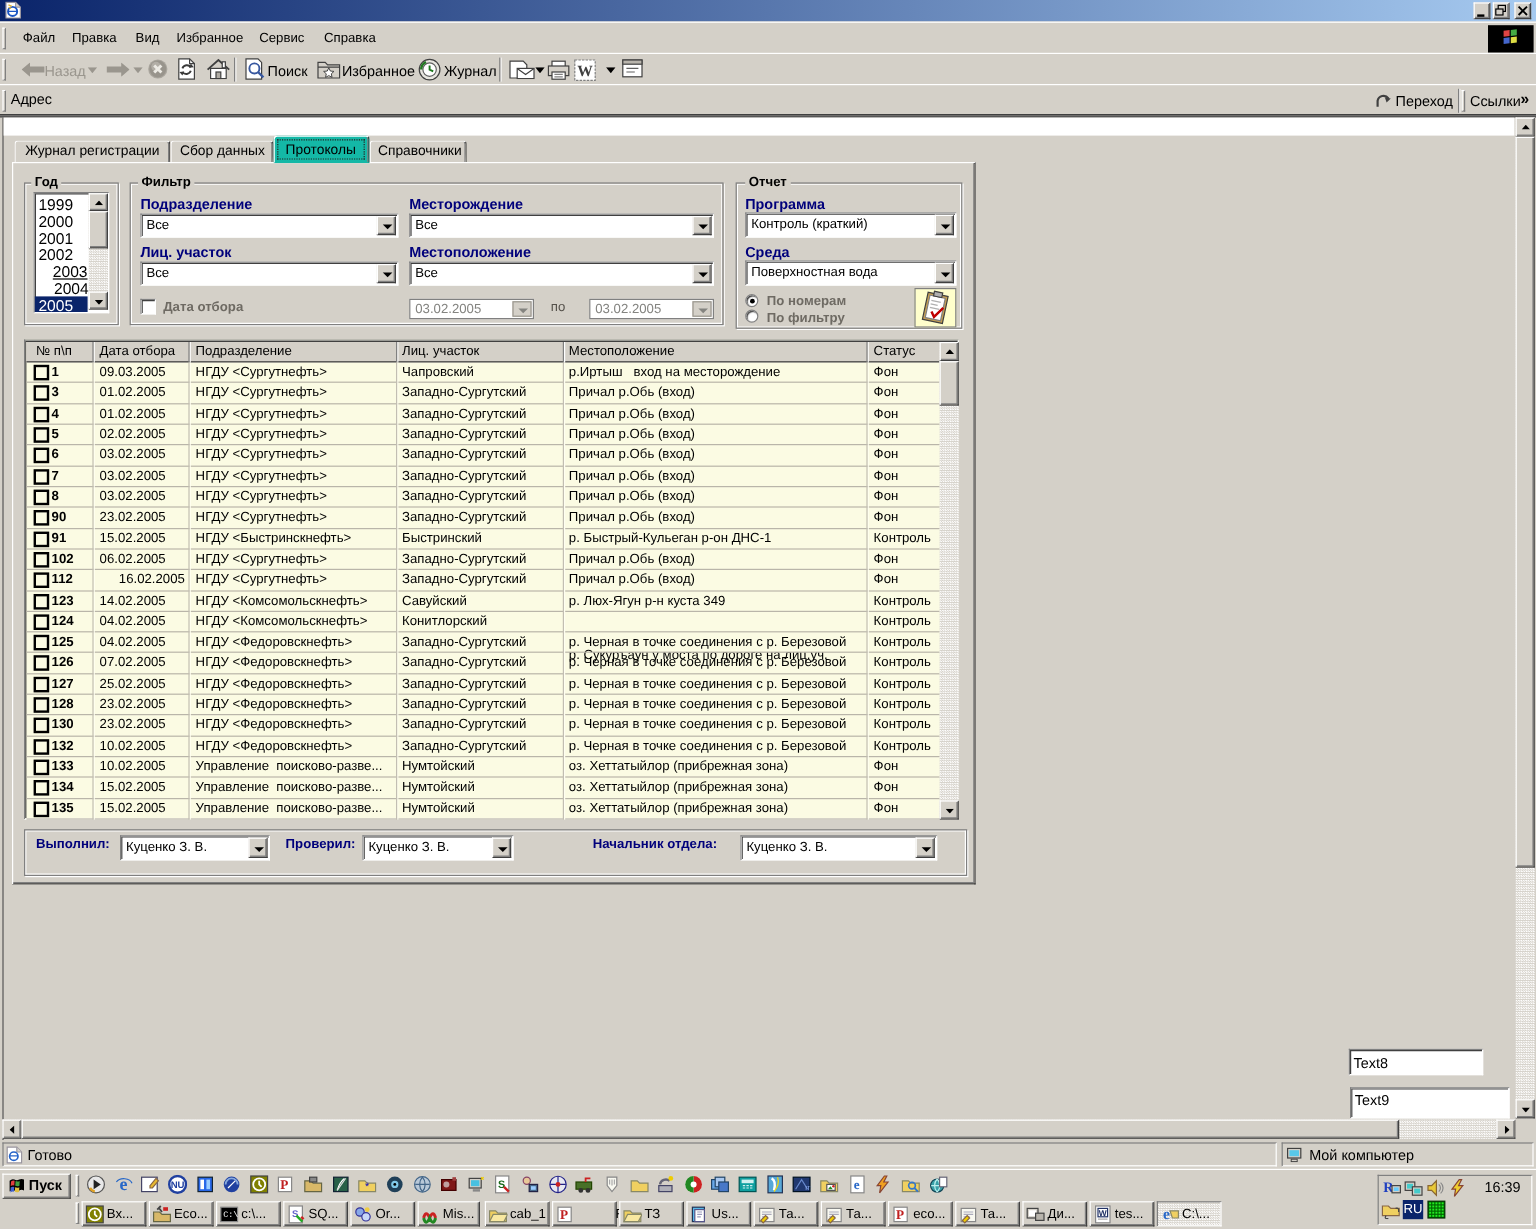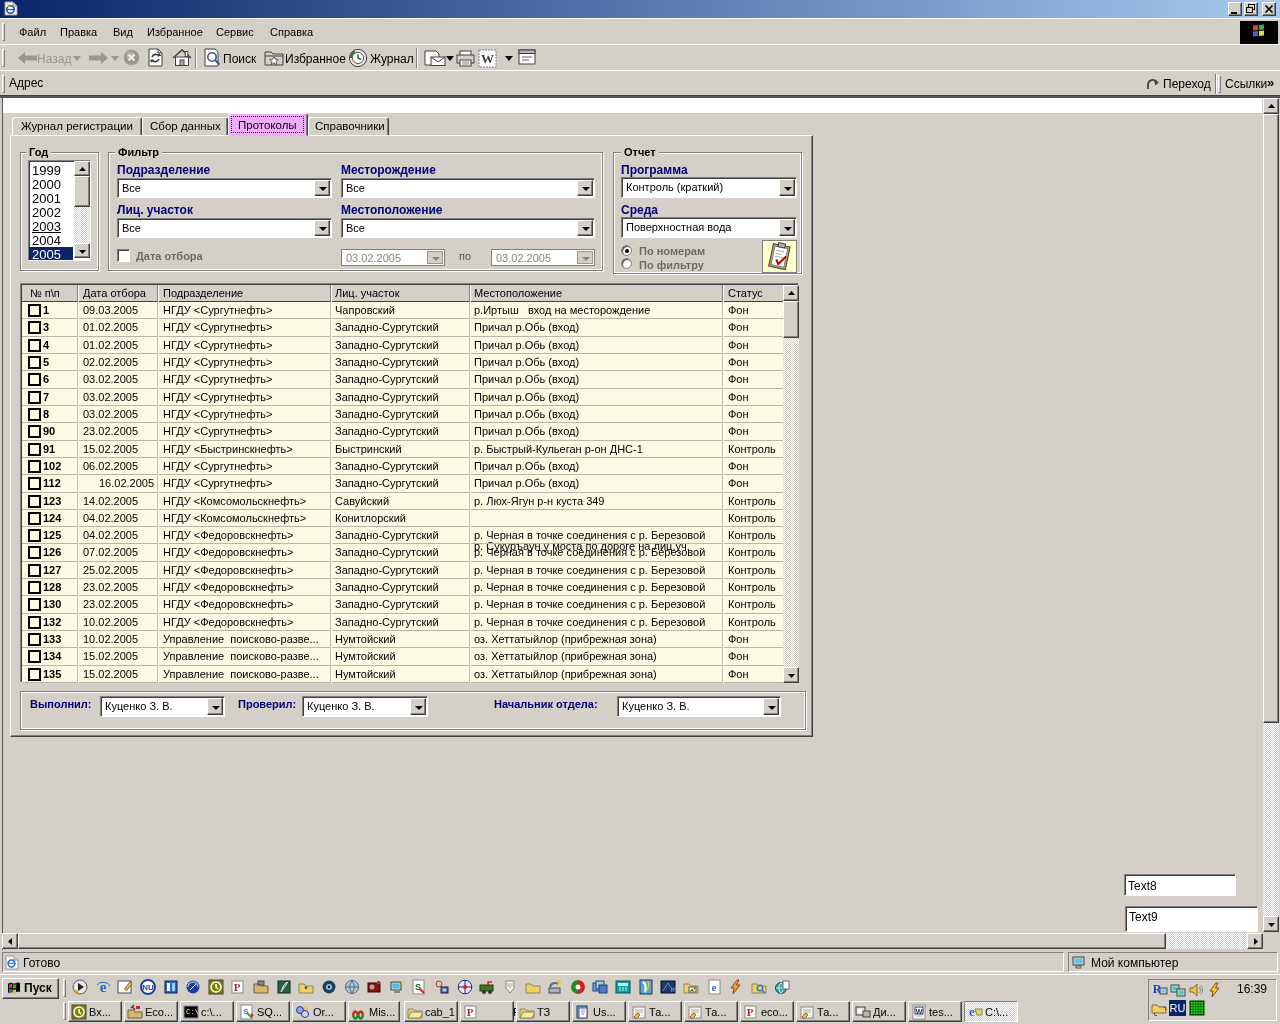--- a/index.html
+++ b/index.html
@@ -185,36 +185,36 @@
   </div>
 <div class="abs" style="left:142px;top:117px;width:86px;height:19px;background:#D4D0C8;border:1px solid;border-color:#fff #404040 transparent #fff;border-radius:3px 3px 0 0;box-shadow:inset -1px 0 0 #808080;">
   <span class="abs" style="left:7px;top:2px;font-size:11.5px;white-space:nowrap;">Сбор данных</span>
   </div>
 <div class="abs" style="left:308px;top:117px;width:81px;height:19px;background:#D4D0C8;border:1px solid;border-color:#fff #404040 transparent #fff;border-radius:3px 3px 0 0;box-shadow:inset -1px 0 0 #808080;">
   <span class="abs" style="left:6px;top:2px;font-size:11.5px;white-space:nowrap;">Справочники</span>
   </div>
 
 <div class="abs" style="left:10px;top:135px;width:803px;height:602px;background:#D4D0C8;border:1px solid;border-color:#fff #404040 #404040 #fff;box-shadow:inset -1px -1px 0 #808080;"></div>
 
-<div class="abs" style="left:228px;top:113px;width:80px;height:23px;background:#f0abfc;border:1px solid;border-color:#fff #404040 transparent #fff;border-radius:3px 3px 0 0;box-shadow:inset -1px 0 0 #808080;">
+<div class="abs" style="left:228px;top:113px;width:80px;height:23px;background:#14b8a6;border:1px solid;border-color:#fff #404040 transparent #fff;border-radius:3px 3px 0 0;box-shadow:inset -1px 0 0 #808080;">
   <div class="abs" style="left:2px;top:2px;width:73px;height:17px;border:1px dotted #222;"></div>
   <span class="abs" style="left:9px;top:5px;font-size:11.5px;white-space:nowrap;">Протоколы</span>
   </div>
 
 <div class="abs etched" style="left:20px;top:152px;width:79px;height:119px;">
   <span class="glabel" style="left:5px;">Год</span>
 </div>
 <div class="abs sunken" style="left:28px;top:160px;width:63px;height:101px;">
   <div class="abs" style="left:0px;top:2px;width:44px;height:95px;font-size:13px;">
     <div style="height:14px;padding-left:3px;">1999</div>
     <div style="height:14px;padding-left:3px;">2000</div>
     <div style="height:14px;padding-left:3px;">2001</div>
     <div style="height:14px;padding-left:3px;">2002</div>
-    <div style="height:14px;padding-left:3px;text-decoration:underline;">2003</div>
-    <div style="height:14px;padding-left:3px;">2004</div>
+    <div style="height:14px;padding-left:15px;text-decoration:underline;">2003</div>
+    <div style="height:14px;padding-left:16px;">2004</div>
     <div style="height:13px;padding-left:3px;background:#0A246A;color:#fff;">2005</div>
   </div>
   <div class="abs dither" style="right:0;top:0;width:16px;height:97px;">
     <div class="sbbtn" style="left:0;top:0;width:16px;height:15px;">
         <svg class="abs" style="left:4px;top:5px" width="7" height="4" viewBox="0 0 7 4">
           <path d="M0 4 L7 4 L3.5 0 Z" fill="#000"></path>
         </svg>
       </div>
     <div class="thumb" style="left:0;top:15px;width:16px;height:31px;"></div>
     <div class="sbbtn" style="left:0;top:82px;width:16px;height:15px;">

